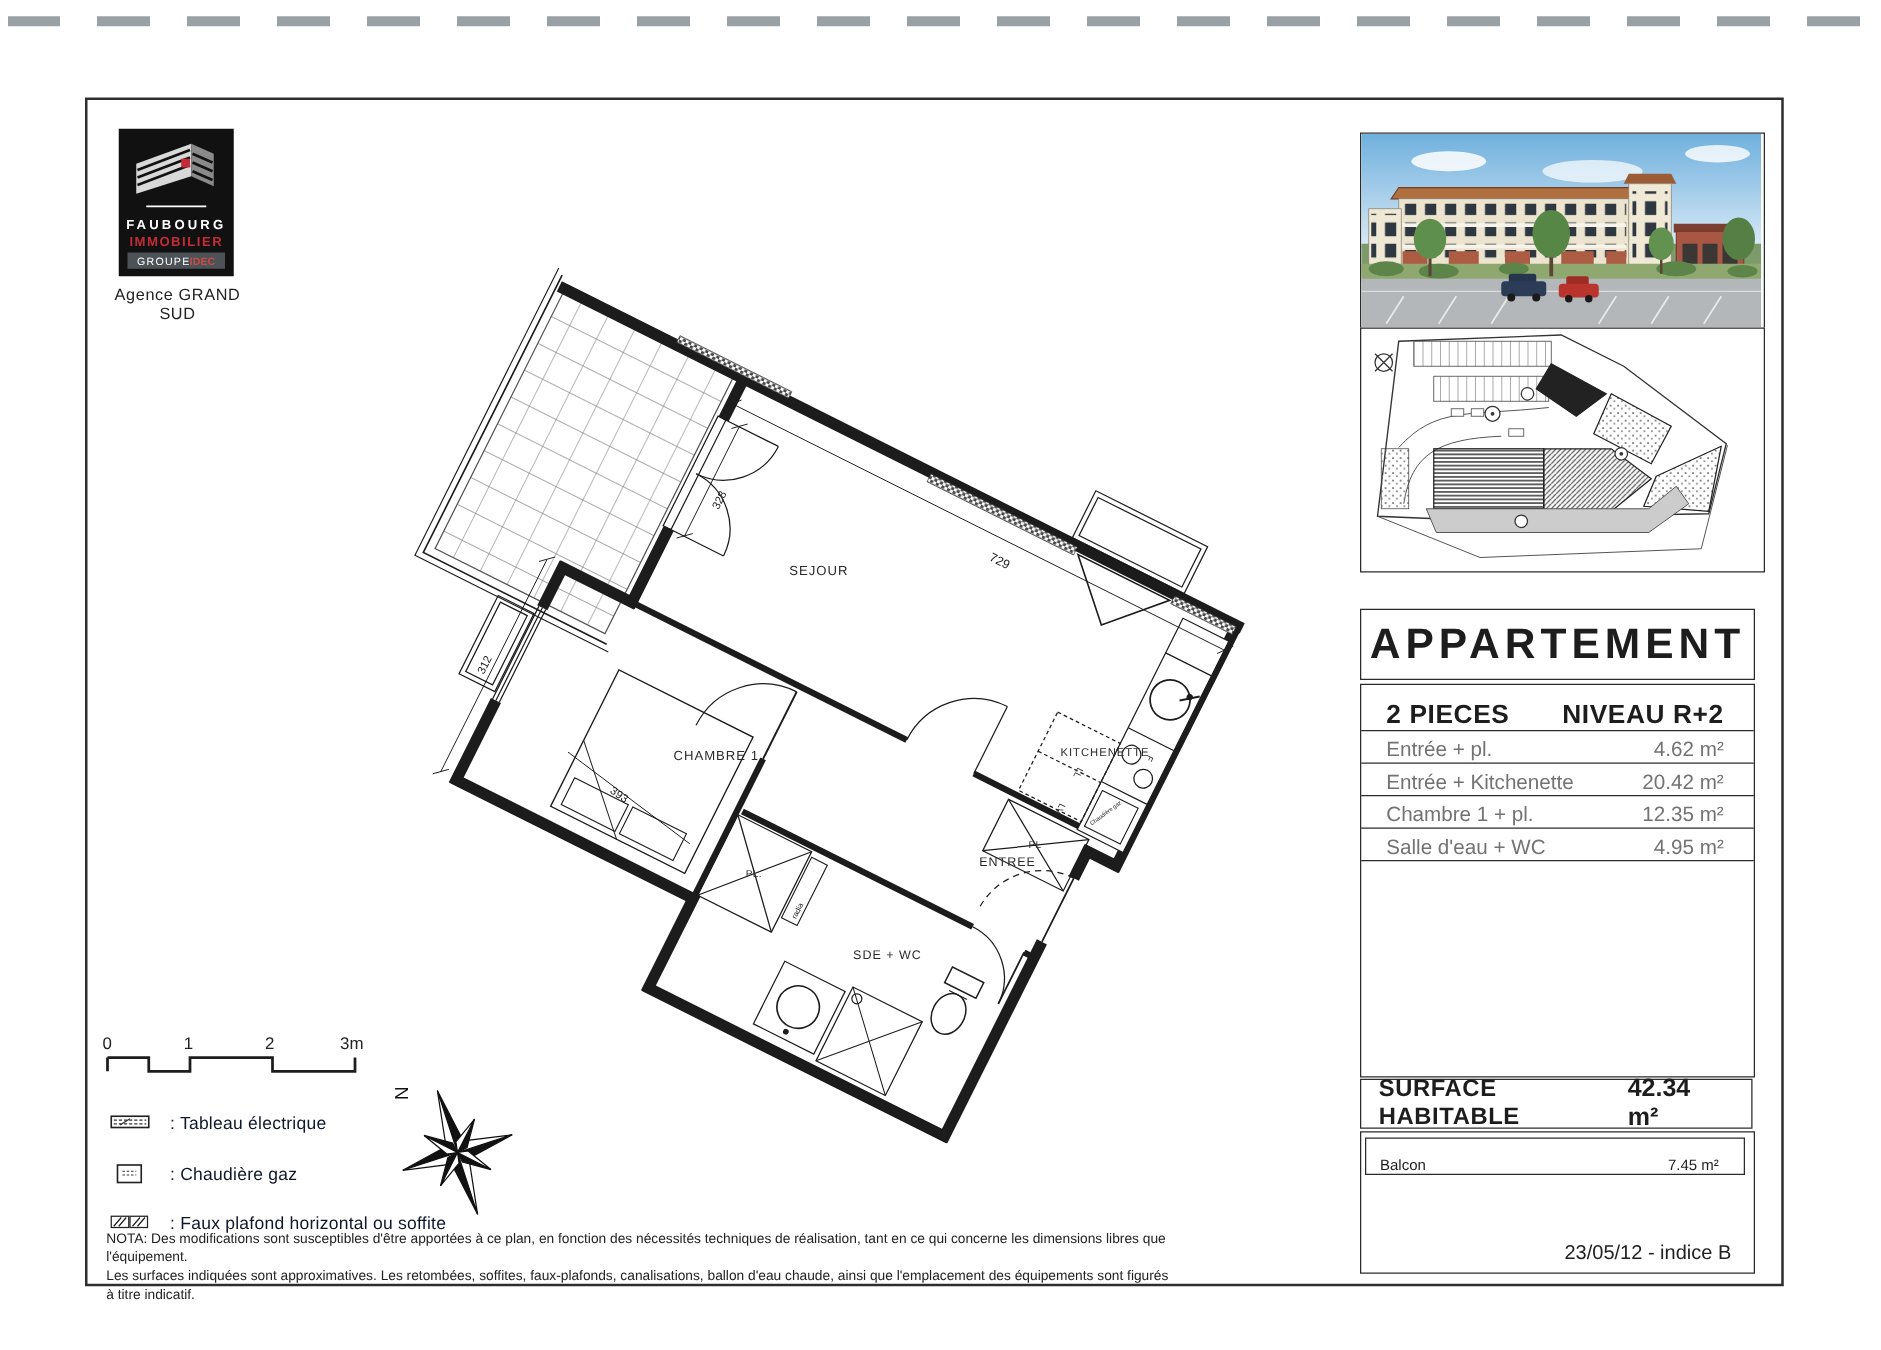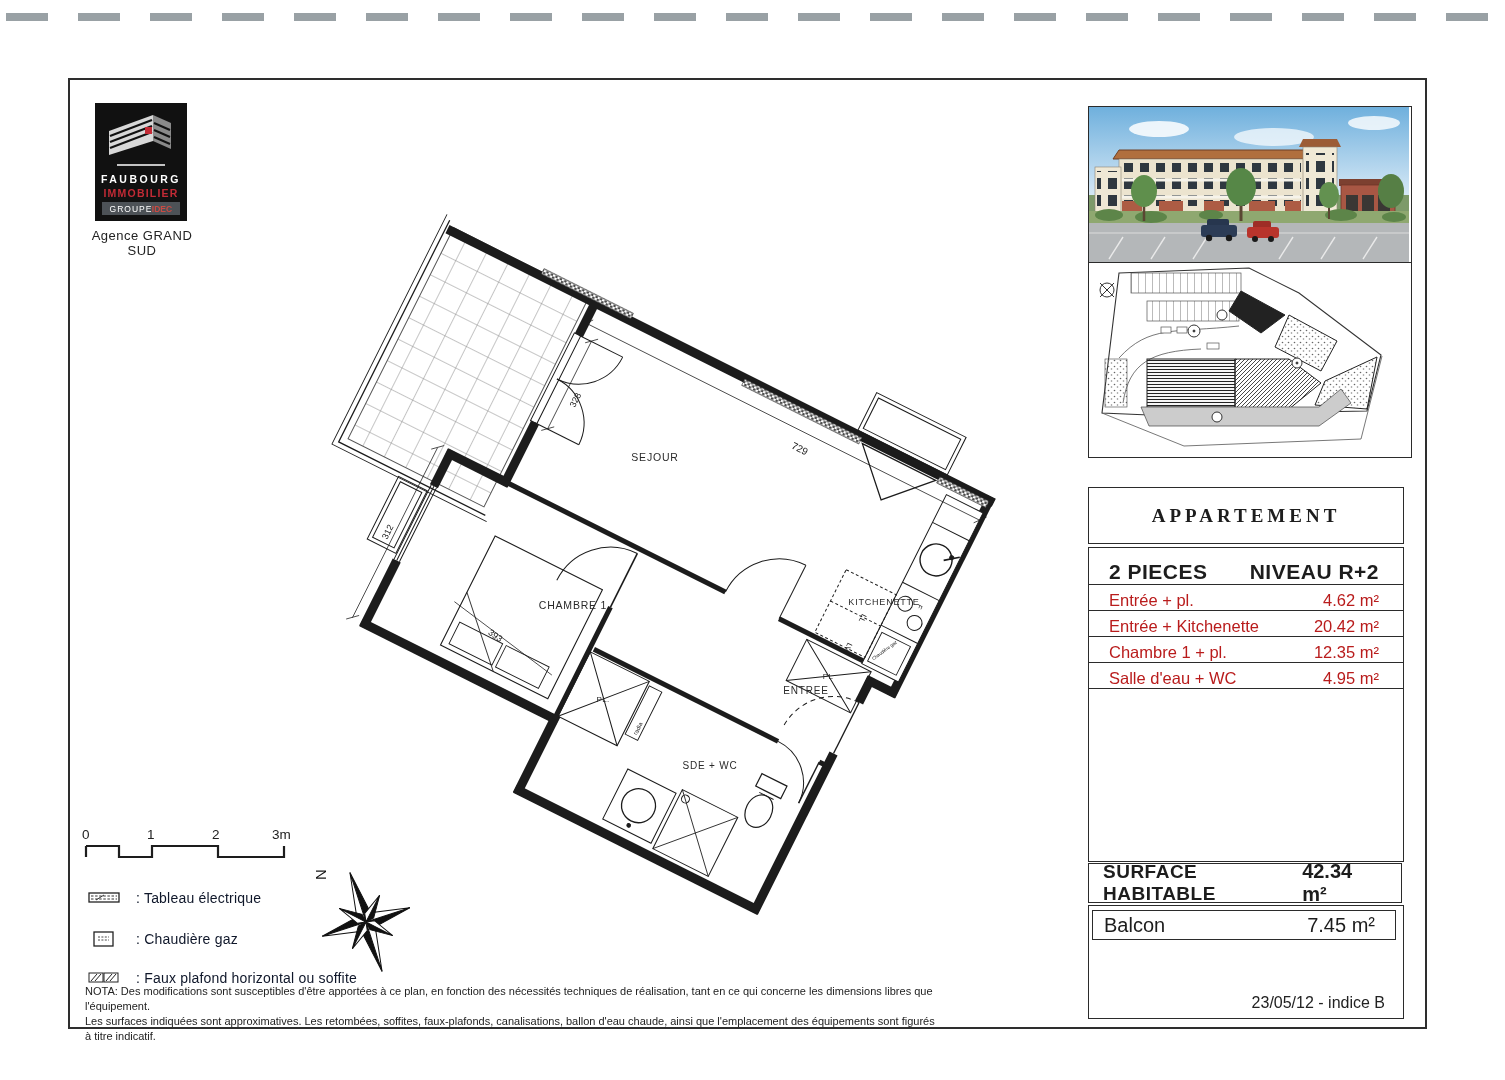--- a/index.html
+++ b/index.html
@@ -12,33 +12,33 @@
   
   #frame{left:68px;top:78px;width:1355px;height:947px;border:2px solid #2e2e2e;}
   
   #logo-box{left:95px;top:103px;width:92px;height:118px;background:#111;}
   #agency{left:77px;top:228px;width:130px;text-align:center;font-size:13px;letter-spacing:.5px;color:#222;}
   
   .panel-box{border:1.6px solid #2b2b2b;background:#fff;}
   #photo-box{left:1088px;top:106px;width:322px;height:158px;}
   #site-box{left:1088px;top:262px;width:322px;height:194px;}
   #title-box{left:1088px;top:487px;width:314px;height:55px;display:flex;align-items:center;justify-content:center;}
-  #title-box .t{font-size:19px;font-weight:bold;letter-spacing:4px;font-family:Liberation Serif, serif;}
+  #title-box .t{font-size:34px;font-weight:bold;letter-spacing:4px;}
   #table-box{left:1088px;top:547px;width:314px;height:313px;}
   .trow{display:flex;justify-content:space-between;align-items:flex-end;border-bottom:1.4px solid #2b2b2b;
         padding:0 24px 0 20px;box-sizing:border-box;}
   #type-row{height:37px;font-size:21px;font-weight:bold;letter-spacing:.5px;}
-  .area-row{height:26px;font-size:16.5px;color:#b91c1c;}
+  .area-row{height:26px;font-size:16.5px;color:#737373;}
   #surface-box{left:1088px;top:863px;width:314px;height:40px;display:flex;justify-content:space-between;align-items:center;
                padding:0 24px 0 14px;box-sizing:border-box;font-weight:bold;}
   #surface-box .l{font-size:19px;letter-spacing:.5px;}
   #surface-box .v{font-size:20px;}
   #bottom-box{left:1088px;top:905px;width:314px;height:112px;}
   #balcon-box{left:3px;top:4px;width:304px;height:30px;border:1.3px solid #2b2b2b;display:flex;justify-content:space-between;
-              align-items:center;padding:0 20px 0 11px;box-sizing:border-box;font-size:20px;}
+              align-items:flex-end;padding:0 20px 0 11px;box-sizing:border-box;font-size:12px;}
   #revision{position:absolute;right:18px;bottom:6px;font-size:16px;color:#222;}
   
   #plan-svg{left:70px;top:205px;}
   .room-label{transform:translate(-50%,-50%);font-size:10.5px;letter-spacing:.8px;color:#2a2a2a;white-space:nowrap;}
   .small-label{transform:translate(-50%,-50%);font-size:8px;letter-spacing:.3px;color:#2a2a2a;white-space:nowrap;}
   
   #scale-svg{left:80px;top:826px;}
   .legend-row{left:88px;display:flex;align-items:center;gap:14px;}
   .legend-row svg{flex:0 0 auto;}
   .legend-label{font-size:14px;color:#0f172a;letter-spacing:.2px;}

